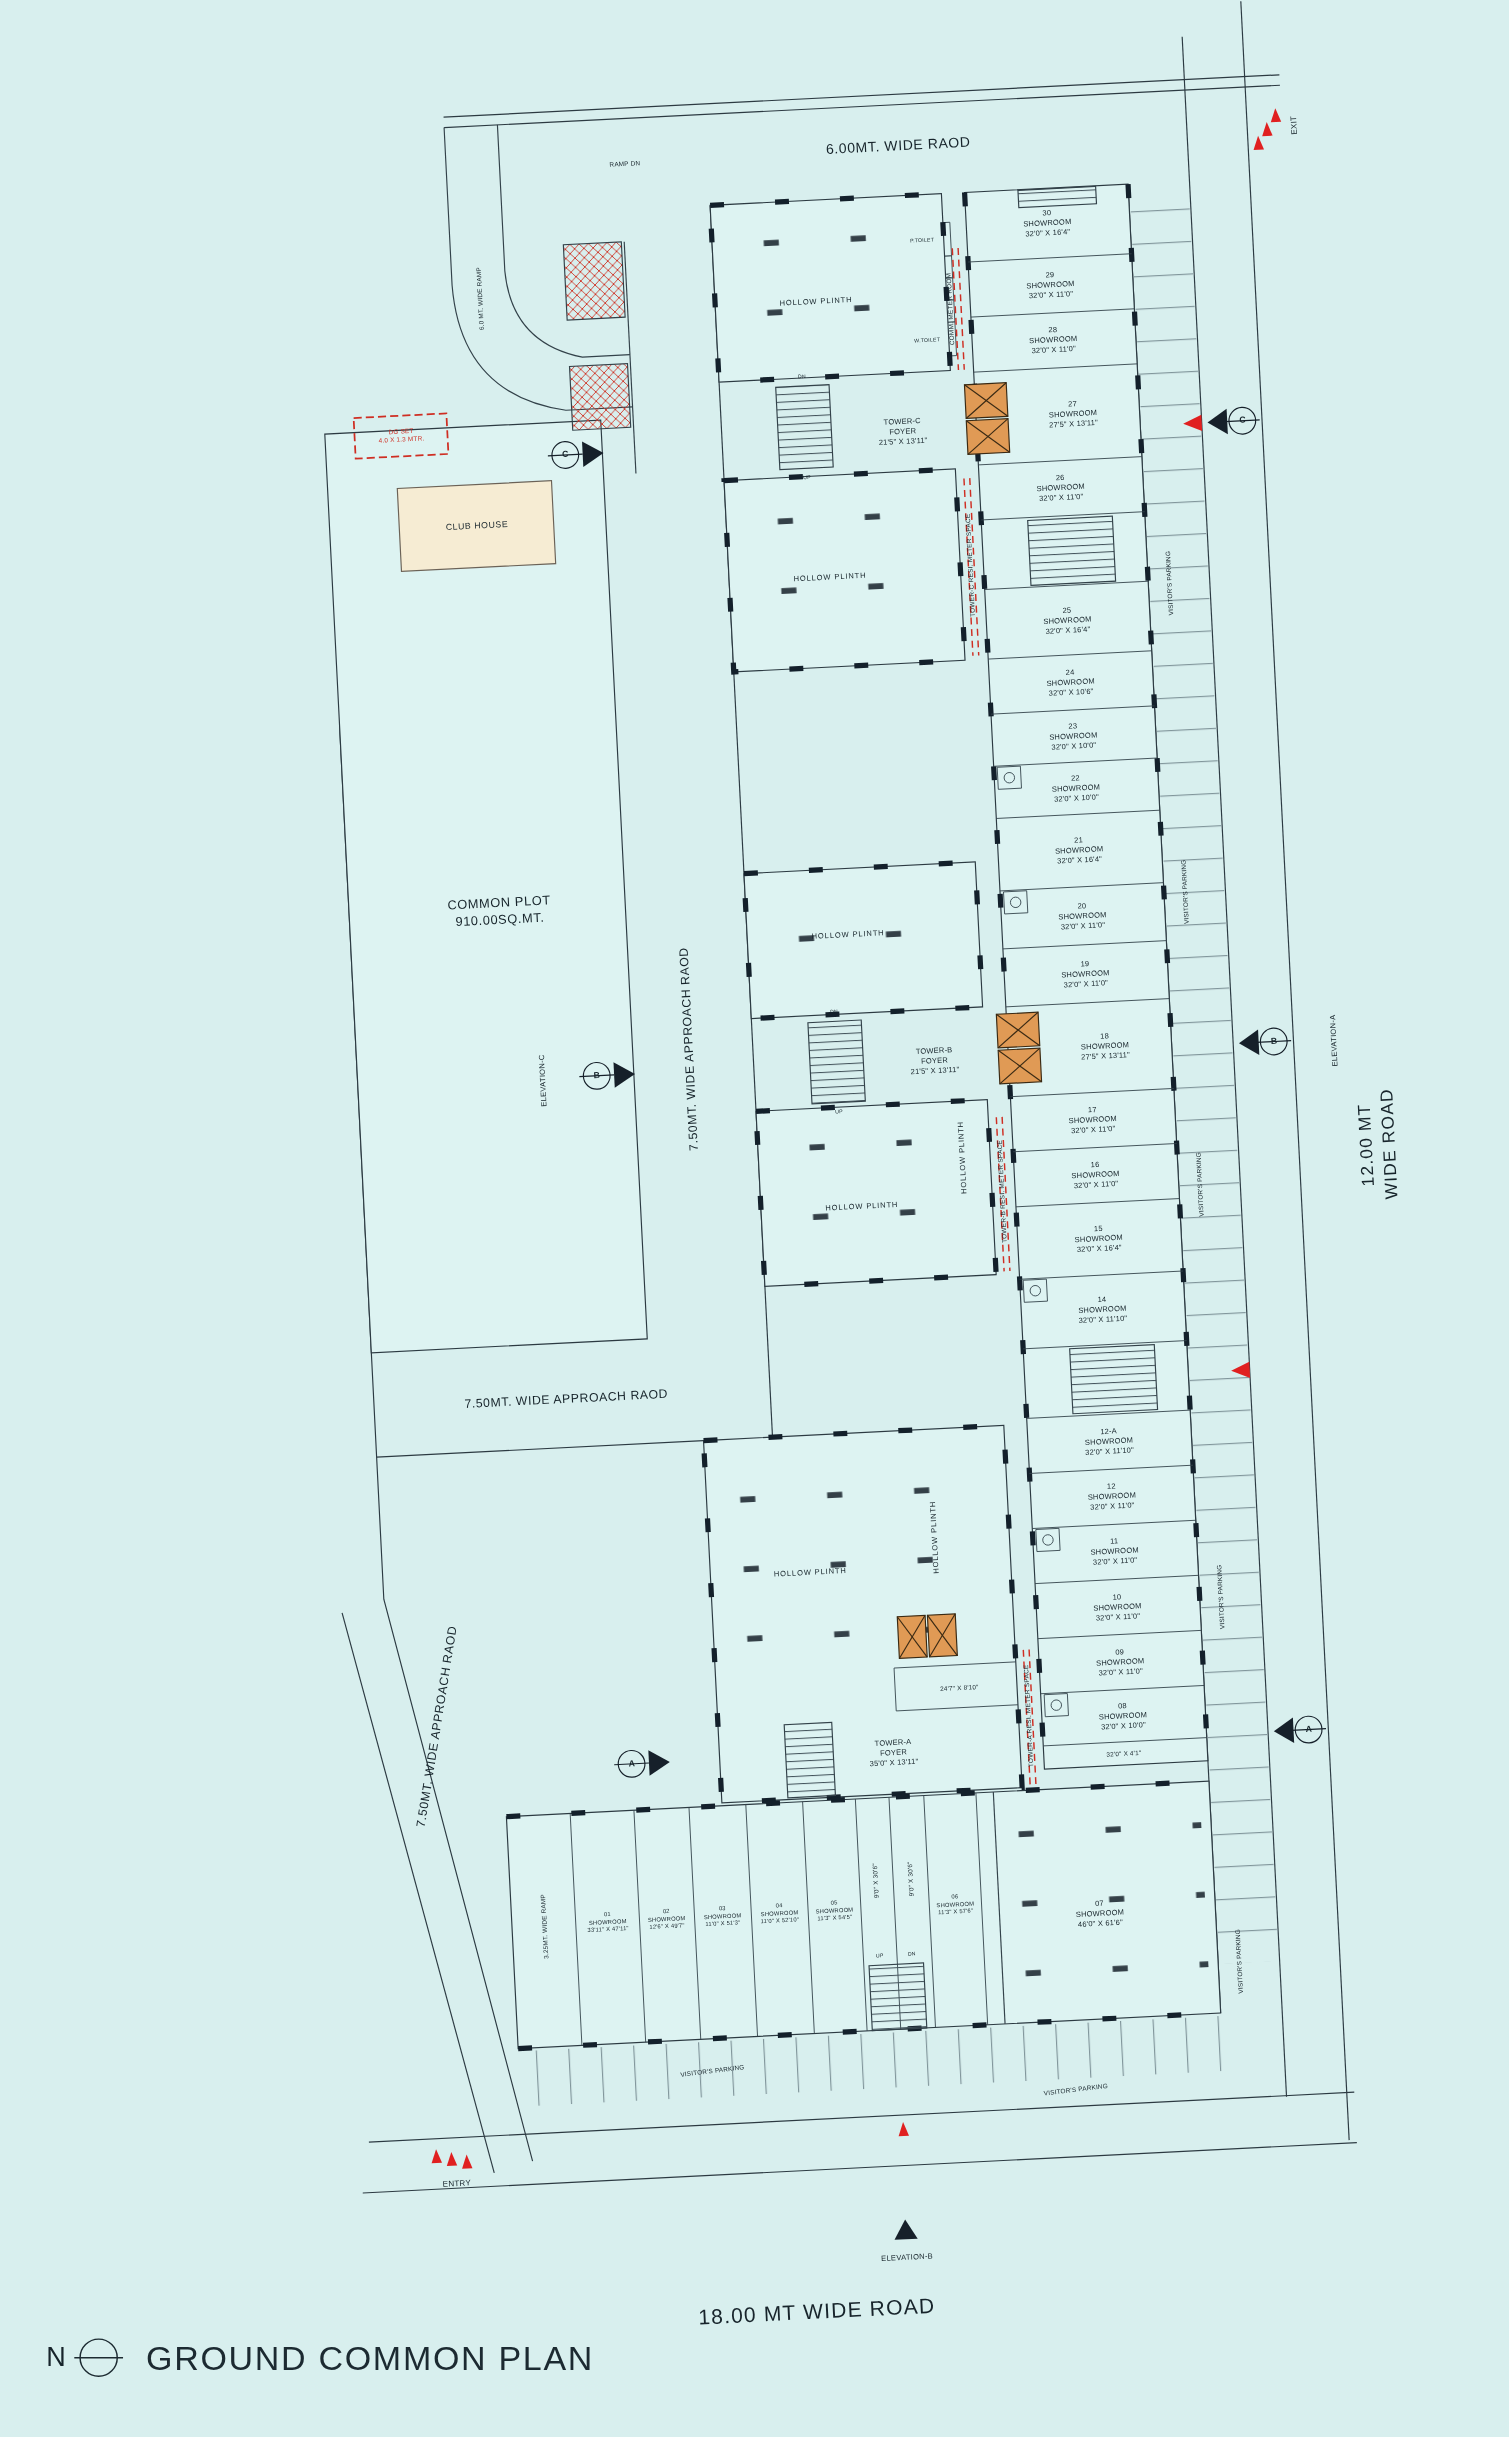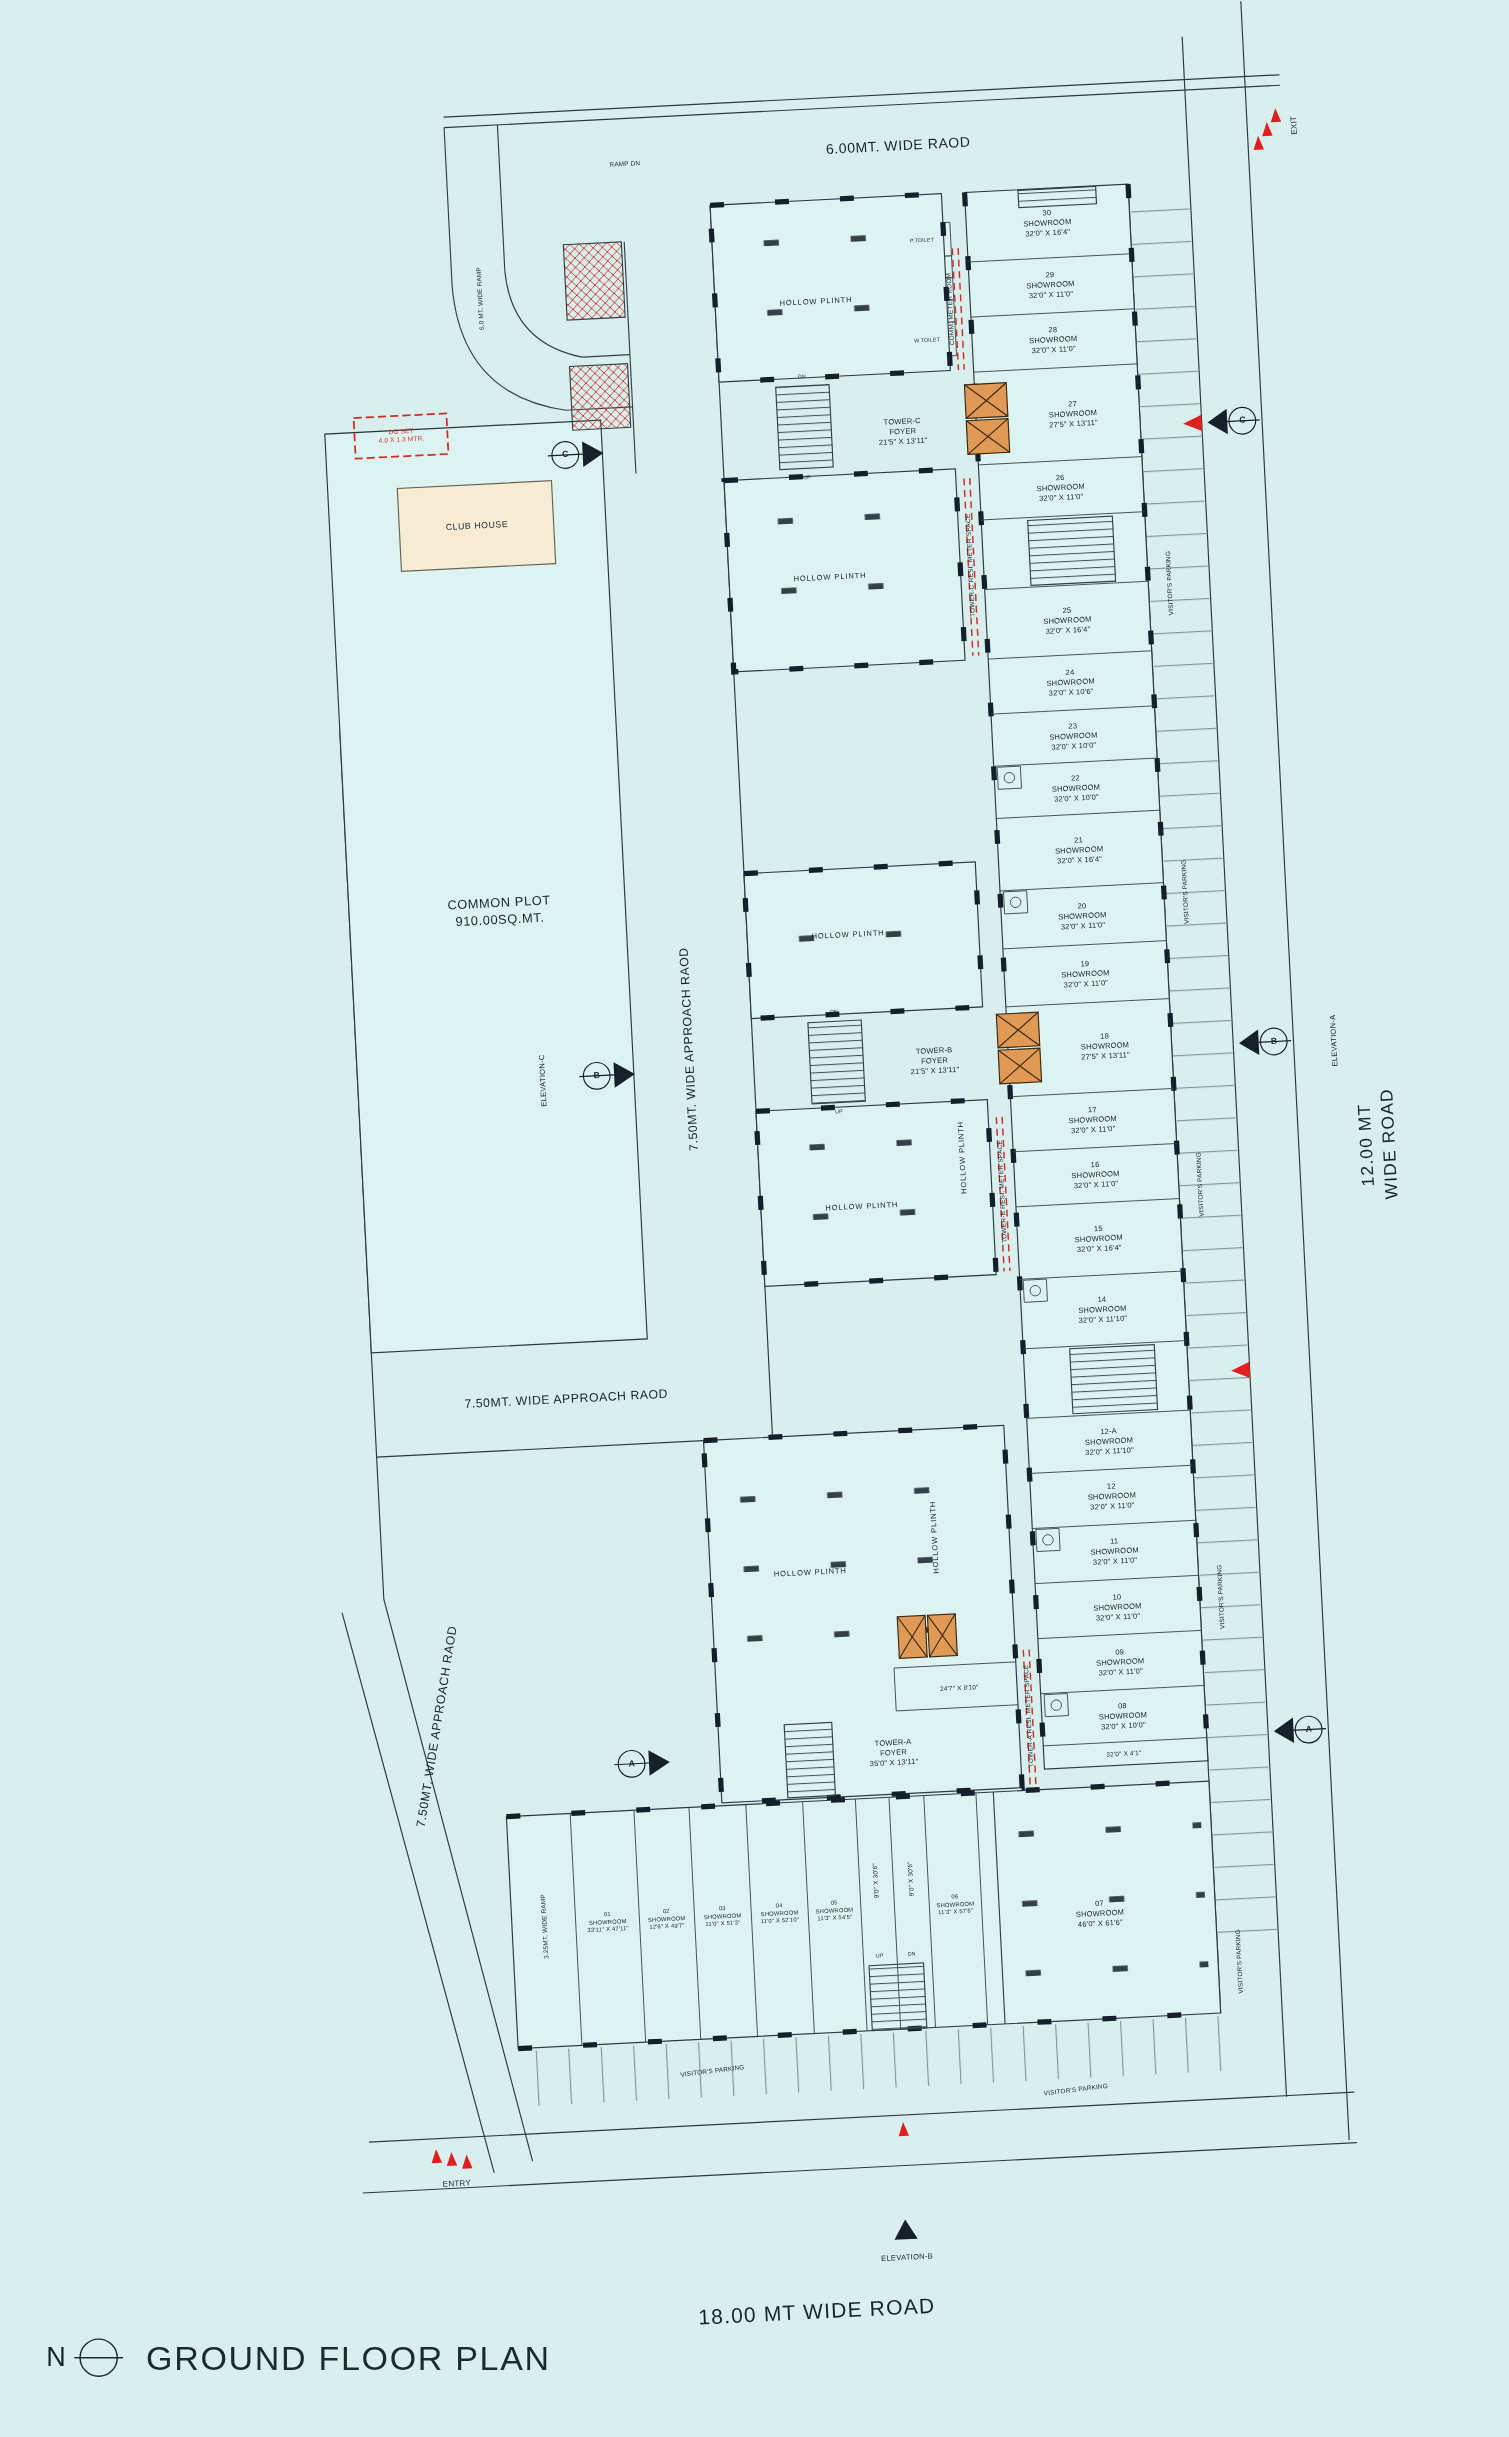--- a/index.html
+++ b/index.html
@@ -449,14 +449,14 @@
 
 </div>
 
 <svg width="1509" height="2438" viewBox="0 0 2600 4200" style="pointer-events:none">
   <g fill="none" stroke="#1c2a31" stroke-width="2.5">
     <circle cx="170" cy="4062" r="32"></circle>
     <line x1="128" y1="4062" x2="212" y2="4062"></line>
   </g>
 </svg>
 <div class="north" style="left:56px;top:2357px">N</div>
-<div class="pagetitle" style="left:146px;top:2358px">GROUND FLOOR PLAN</div>
+<div class="pagetitle" style="left:146px;top:2358px">GROUND COMMON PLAN</div>
 
 
 </body></html>

